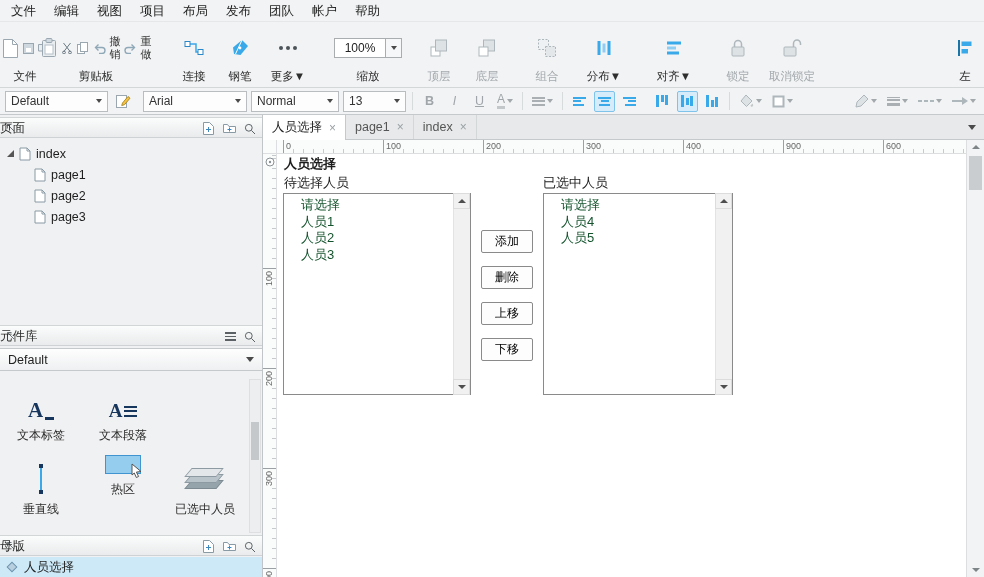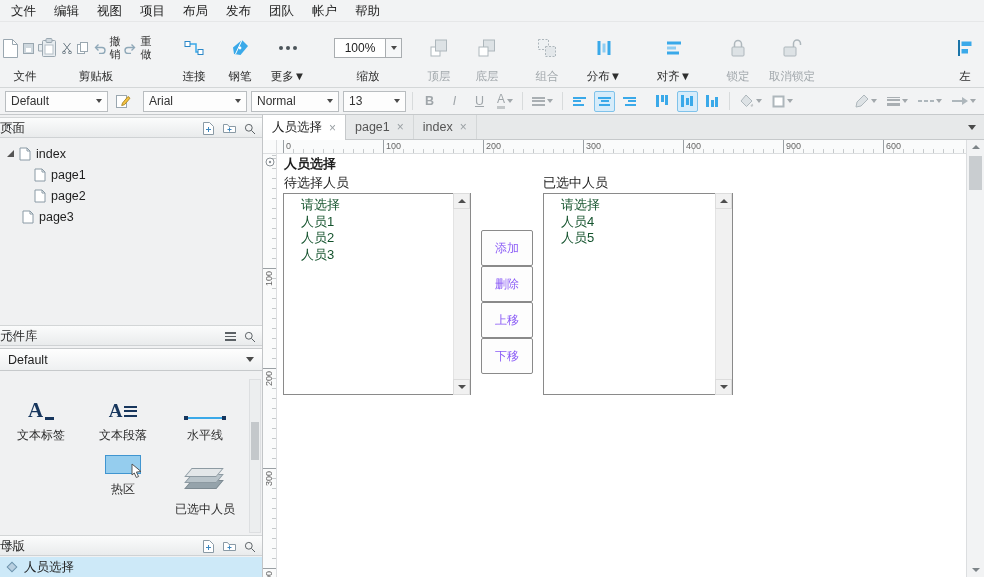--- a/index.html
+++ b/index.html
@@ -71,21 +71,21 @@
   #canvas{position:absolute;left:14px;top:39px;right:18px;bottom:0;background:#fff;overflow:hidden}
   .ctitle{position:absolute;font-size:13px;font-weight:bold;color:#1c1c1c;line-height:16px}
   .clabel{position:absolute;font-size:13px;color:#1c1c1c;line-height:16px}
   .lbox{position:absolute;background:#fff;border:1px solid #8a8a8a}
   .litems{position:absolute;left:1px;top:1px;right:18px;bottom:1px;padding:2px 16px;font-size:13px;color:#14532d}
   .litem{line-height:16.5px;white-space:nowrap}
   .lscroll{position:absolute;top:0;right:0;bottom:0;width:17px;background:#f1f1f1;border-left:1px solid #e3e3e3}
   .sbtn{position:absolute;left:0;width:17px;height:16px;background:#f1f1f1;border:1px solid #dcdcdc;display:flex;align-items:center;justify-content:center}
   .tri-up{width:0;height:0;border-left:4px solid transparent;border-right:4px solid transparent;border-bottom:4px solid #4e4e4e}
   .tri-dn{width:0;height:0;border-left:4px solid transparent;border-right:4px solid transparent;border-top:4px solid #4e4e4e}
-  .cbtn{position:absolute;width:52px;height:36px;background:#fdfdfd;border:1px solid #8a8a8a;border-radius:2px;font-size:12px;color:#8b5cf6;display:flex;align-items:center;justify-content:center}
+  .cbtn{position:absolute;width:52px;height:23px;background:#fdfdfd;border:1px solid #8a8a8a;border-radius:2px;font-size:12px;color:#000000;display:flex;align-items:center;justify-content:center}
   #mscroll{position:absolute;right:0;top:25px;bottom:0;width:18px;background:#f2f3f4;border-left:1px solid #dcdee0}
   .mthumb{position:absolute;left:2px;right:2px;background:#c9cdd0}
   .wscroll{position:absolute;background:#eceeef;border:1px solid #dddfe1}
   .wthumb{position:absolute;left:1px;right:1px;background:#c4c8cb}
 </style>
 </head>
 <body>
 
 <div id="menubar">
   <span class="menu-item">文件</span>
@@ -538,21 +538,21 @@
   </div>
   <div class="trow" style="top:70px;padding-left:34px">
     <span>
         <svg width="12" height="14">
           <path d="M1 1h7l3 3v9H1z" fill="#fff" stroke="#8a9aa5"></path>
           <path d="M8 1v3h3" fill="none" stroke="#8a9aa5"></path>
         </svg>
       </span>
     <span>page2</span>
   </div>
-  <div class="trow" style="top:91px;padding-left:22px">
+  <div class="trow" style="top:91px;padding-left:34px">
     <span>
         <svg width="12" height="14">
           <path d="M1 1h7l3 3v9H1z" fill="#fff" stroke="#8a9aa5"></path>
           <path d="M8 1v3h3" fill="none" stroke="#8a9aa5"></path>
         </svg>
       </span>
     <span>page3</span>
   </div>
 
   <div class="phead" style="top:210px">
@@ -593,27 +593,27 @@
     <span style="display:flex;align-items:center;gap:2px">
       <span style="font:bold 19px 'Liberation Serif','DejaVu Serif',serif;color:#17365d;line-height:18px">A</span>
       <span style="display:flex;flex-direction:column;gap:2.5px">
           <i style="width:13px;height:2px;background:#17365d"></i>
           <i style="width:13px;height:2px;background:#17365d"></i>
           <i style="width:13px;height:2px;background:#17365d"></i>
         </span>
     </span>
     <span class="wlabel">文本段落</span>
   </div>
-  <div class="wcell" style="left:164px;top:264px">
-    <span class="hline-ic">
+  <div class="wcell" style="left:0;top:338px">
+    <span style="display:flex;flex-direction:column;align-items:center">
       <span class="dot"></span>
-        <span style="display:inline-block;width:34px;height:2px;background:#3aa9e9"></span>
+        <span style="display:inline-block;height:22px;width:2px;background:#3aa9e9"></span>
         <span class="dot"></span>
     </span>
-    <span class="wlabel">水平线</span>
+    <span class="wlabel">垂直线</span>
   </div>
   <div class="wcell" style="left:82px;top:318px">
     <span style="position:relative;width:36px;height:19px;background:rgba(58,169,233,.5);border:1px solid rgba(42,135,200,.8)">
       <svg width="13" height="15" style="position:absolute;right:-3px;bottom:-5px">
           <path d="M2 1l9 7.5-4.6.6 2.2 4.4-2.3 1-2-4.5L2 12z" fill="#fff" stroke="#555"></path>
         </svg>
     </span>
     <span class="wlabel">热区</span>
   </div>
   <div class="wcell" style="left:164px;top:338px">

